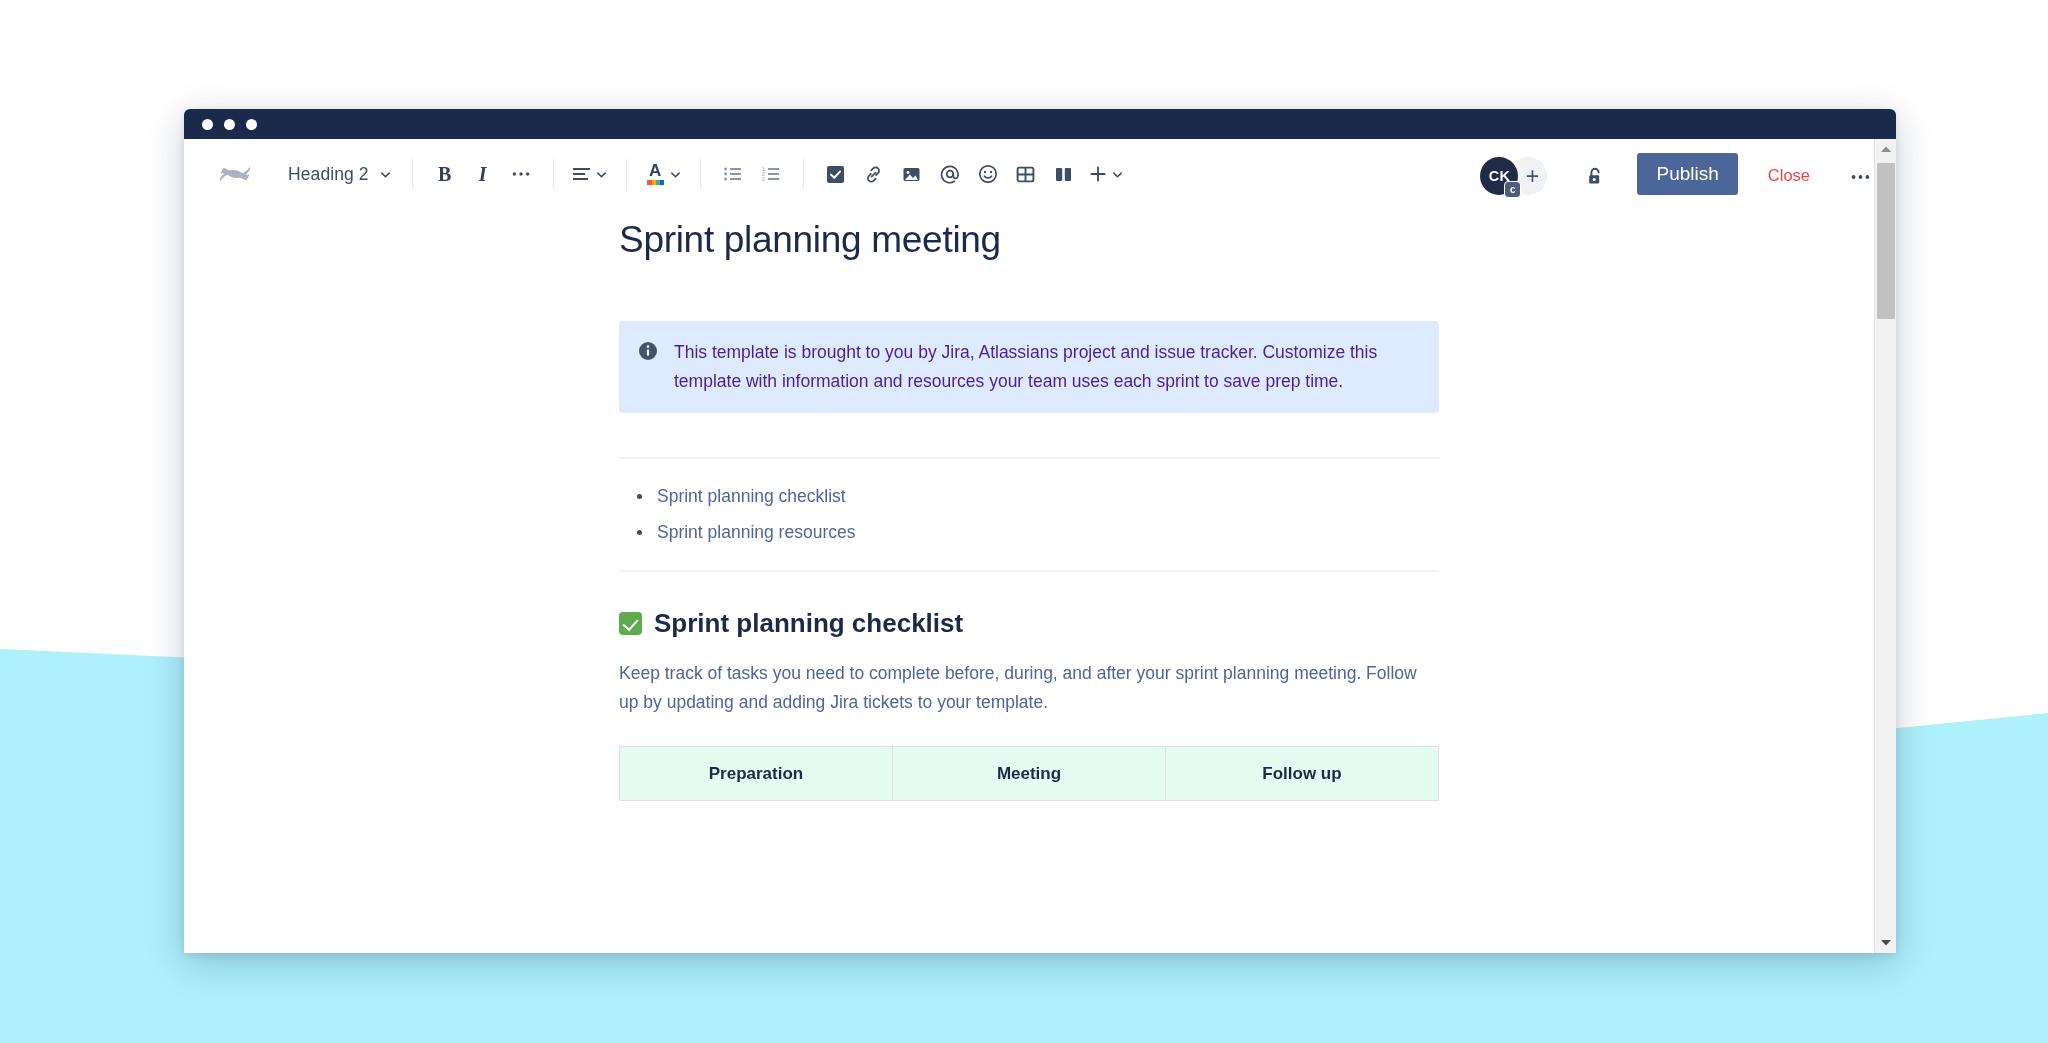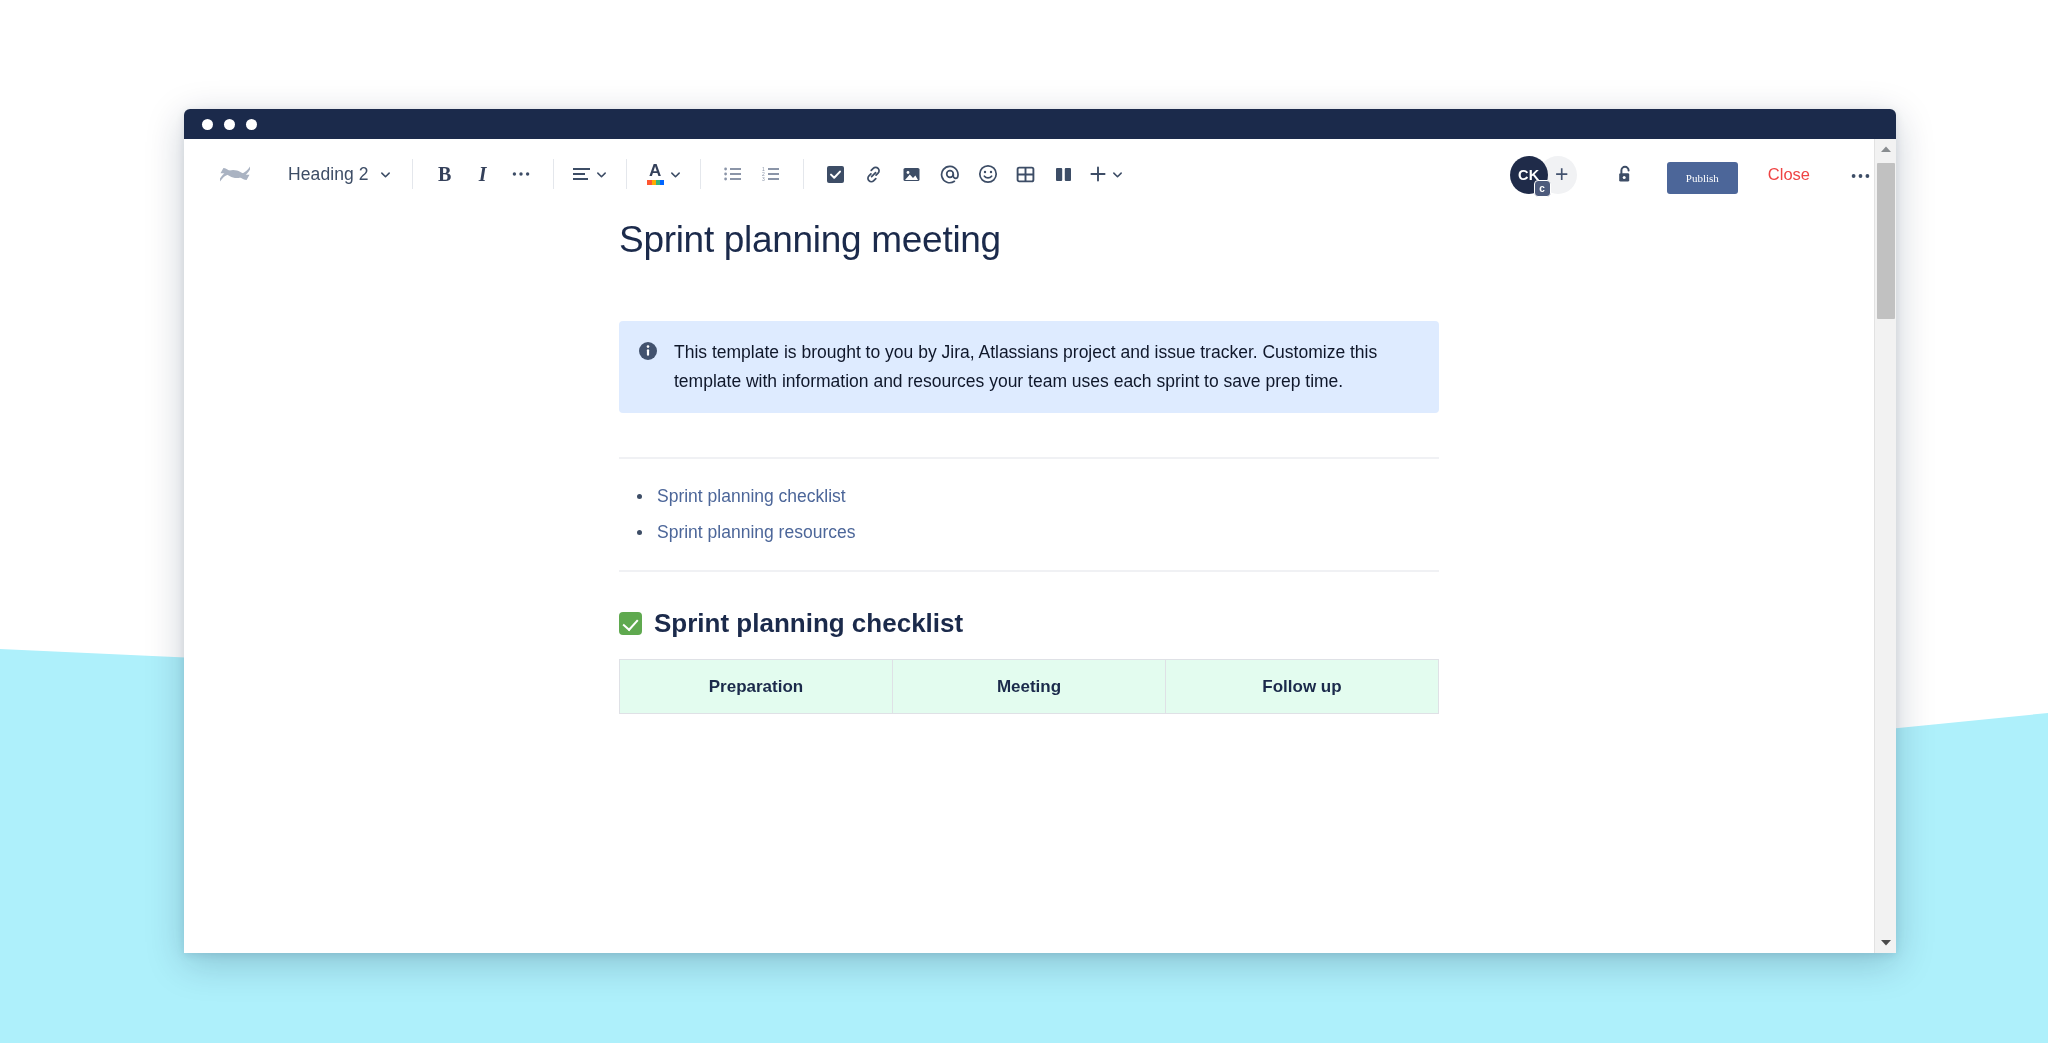--- a/index.html
+++ b/index.html
@@ -112,23 +112,23 @@
     background: #f1f2f4; color: #42526e;
     display: flex; align-items: center; justify-content: center;
     margin-left: -9px; z-index: 1; cursor: pointer;
     font-size: 23px; font-weight: 300; line-height: 1; padding-left: 8px;
   }
 
   .lock-btn { width: 40px; height: 38px; display:flex; align-items:center; justify-content:center; cursor:pointer; margin-right:8px;}
 
   .publish-btn {
     background: #4c6699; color: #ffffff;
-    font-size: 11px; border: none; border-radius: 3px;
+    font-size: 19px; border: none; border-radius: 3px;
     padding: 10px 19px; cursor: pointer;
-    font-family: Liberation Serif, serif;
+    font-family: Liberation Sans, sans-serif;
   }
   .close-btn {
     background: transparent; border: none; cursor: pointer;
     color: #ef4444; font-size: 16.5px; padding: 10px 16px;
     font-family: "Liberation Sans", sans-serif;
   }
   .more-btn {
     width: 36px; height: 36px; display: flex; align-items: center; justify-content: center;
     cursor: pointer; color: #3d4d66; font-size: 21px; line-height: 6px; margin-left: 2px;
   }
@@ -153,21 +153,21 @@
 
   .info-panel {
     background: #deebff;
     border-radius: 4px;
     padding: 17px 20px 18px 19px;
     display: flex; gap: 16px;
     margin-bottom: 44px;
   }
   .info-icon { flex: 0 0 auto; margin-top: 3px; }
   .info-text {
-    font-size: 17.5px; line-height: 1.63; color: #0f172a;
+    font-size: 17.5px; line-height: 1.63; color: #4c1d95;
   }
 
   hr.rule { border: none; border-top: 2px solid #f0f1f4; margin: 0; }
 
   ul.toc { list-style: none; margin: 26px 0 26px 0; padding: 0 0 0 10px; }
   ul.toc li {
     position: relative; padding-left: 28px; margin-bottom: 12px;
     font-size: 17.5px; line-height: 1.35;
   }
   ul.toc li::before {
@@ -444,20 +444,21 @@
         </li>
       </ul>
 
       <hr class="rule">
 
       <div class="section-head">
         <span class="emoji-check"></span>
         <span>Sprint planning checklist</span>
       </div>
 
+      <p class="body-para">Keep track of tasks you need to complete before, during, and after your sprint planning meeting. Follow up by updating and adding Jira tickets to your template.</p>
 
       <table class="sprint-table">
         <thead>
           <tr>
             <th>Preparation</th>
             <th>Meeting</th>
             <th>Follow up</th>
           </tr>
         </thead>
       </table>

